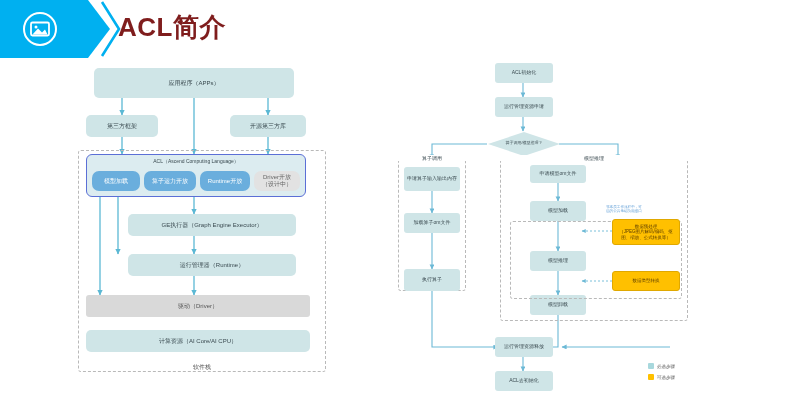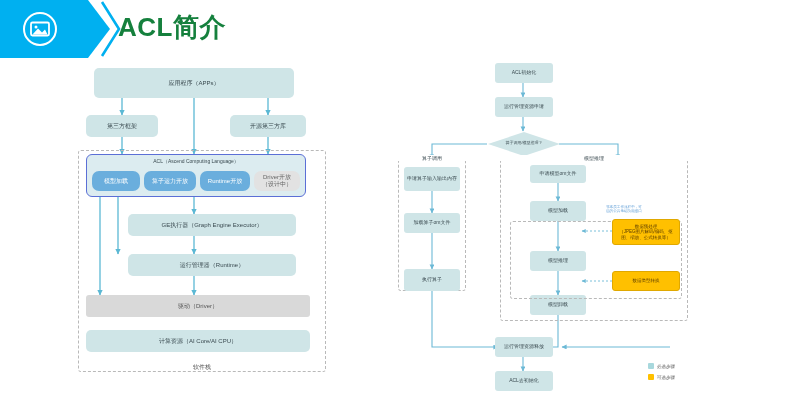--- a/index.html
+++ b/index.html
@@ -21,21 +21,21 @@
   }
   #header-chevron {
     position:absolute; left:100px; top:0; width:22px; height:58px;
   }
   #header-chevron svg { display:block; }
   #picture-icon {
     position:absolute; left:22px; top:11px; width:36px; height:36px;
   }
   #page-title {
     position:absolute; left:118px; top:10px;
-    font-size:26px; font-weight:bold; color:#15803d;
+    font-size:26px; font-weight:bold; color:#7f1d1d;
     letter-spacing:0.5px;
     white-space:nowrap;
   }
 
   
   .node {
     position:absolute;
     display:flex; align-items:center; justify-content:center;
     text-align:center;
     background:#cfe5e7;

